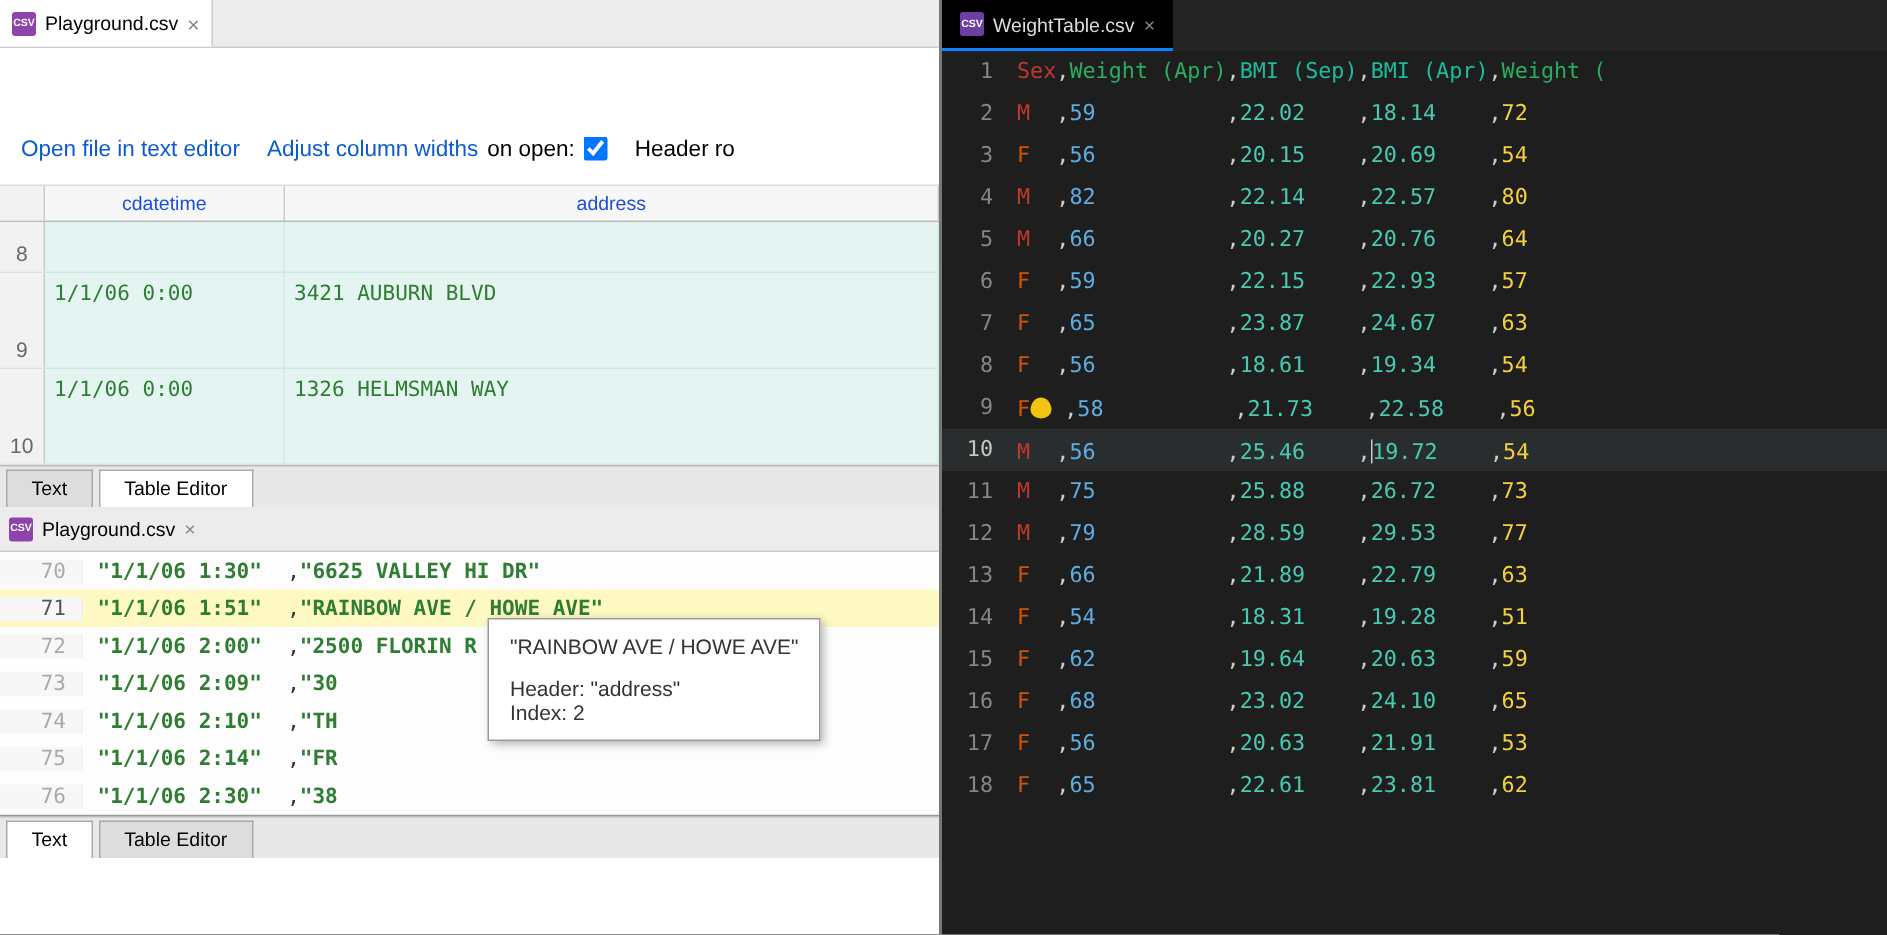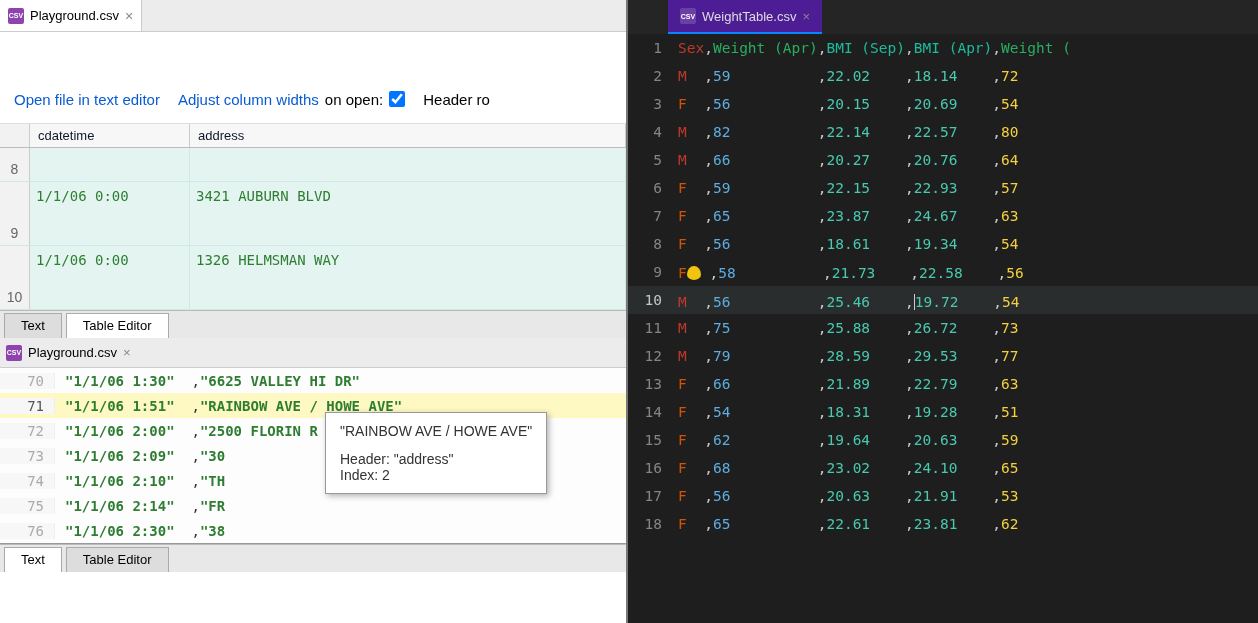--- a/index.html
+++ b/index.html
@@ -14,21 +14,21 @@
 .csv-icon { width: 16px; height: 16px; background: #8e44ad; border-radius: 2px; display: inline-flex; align-items: center; justify-content: center; color: #fff; font-size: 7px; font-weight: bold; }
 
 
 .tool-row { display: flex; align-items: center; gap: 18px; height: 48px; padding: 0 14px; border-bottom: 1px solid #ddd; font-size: 15px; margin-top: 44px; }
 .tool-row .link { color: #0a5bd3; cursor: pointer; }
 .tool-row input[type=checkbox] { width: 16px; height: 16px; }
 
 
 .grid-head { display: flex; background: #f7f7f7; border-bottom: 1px solid #bbb; }
 .gutter-col { width: 30px; border-right: 1px solid #ccc; background: #f2f2f2; display: flex; align-items: center; justify-content: center; }
-.col-h { border-right: 1px solid #ccc; padding: 4px 8px; text-align: left; color: #0f172a; }
+.col-h { border-right: 1px solid #ccc; padding: 4px 8px; text-align: center; color: #1d4ed8; }
 .col-h.date { width: 160px; }
 .col-h.addr { flex: 1; }
 .grid-body { background: #e4f5f1; font-family: Consolas, monospace; font-size: 14px; color: #2e7d32; }
 .grid-row { display: flex; height: 64px; border-bottom: 1px solid #cfe8e2; }
 .grid-row.tight { height: 34px; }
 .gutter-cell { width: 30px; background: #f2f2f2; color: #666; display: flex; align-items: flex-end; justify-content: center; padding-bottom: 4px; border-right: 1px solid #ccc; font-family: "Segoe UI", sans-serif; }
 .cell { padding: 6px 6px; border-right: 1px solid #d2e9e3; display: flex; align-items: flex-start; }
 .cell.date { width: 160px; }
 .cell.addr { flex: 1; }
 
@@ -50,21 +50,21 @@
 .text-content .addr { color: #2e7d32; font-weight: bold; }
 .text-content .comma { color: #333; }
 .bottom-border { border-top: 1px solid #999; }
 
 
 .tooltip { position: absolute; left: 325px; top: 44px; background: #fff; border: 1px solid #999; padding: 10px 14px; font-family: "Segoe UI", sans-serif; font-size: 14px; color: #333; box-shadow: 2px 2px 6px rgba(0,0,0,0.3); z-index: 10; }
 .tooltip .tt-val { margin-bottom: 12px; }
 
 
 .dark-tab-bar { display: flex; height: 34px; background: #252526; align-items: stretch; }
-.dark-tab { display: flex; align-items: center; gap: 6px; padding: 0 12px; background: #4c1d95; border-bottom: 2px solid #0a84ff; color: #ddd; margin-left: 40px; }
+.dark-tab { display: flex; align-items: center; gap: 6px; padding: 0 12px; background: #000000; border-bottom: 2px solid #0a84ff; color: #ddd; }
 .dark-tab .close { color: #888; cursor: pointer; }
 .dark-body { flex: 1; font-family: Consolas, monospace; font-size: 14.5px; color: #ccc; overflow: hidden; }
 .dline { display: flex; height: 28px; align-items: center; }
 .dline.active { background: #2a2d2e; }
 .dgutter { width: 50px; text-align: right; padding-right: 16px; color: #858585; }
 .dline.active .dgutter { color: #c6c6c6; }
 .dcontent { white-space: pre; }
 .dcontent .sex-m { color: #c0392b; }
 .dcontent .sex-f { color: #d35400; }
 .dcontent .hdr-sex { color: #c0392b; }

